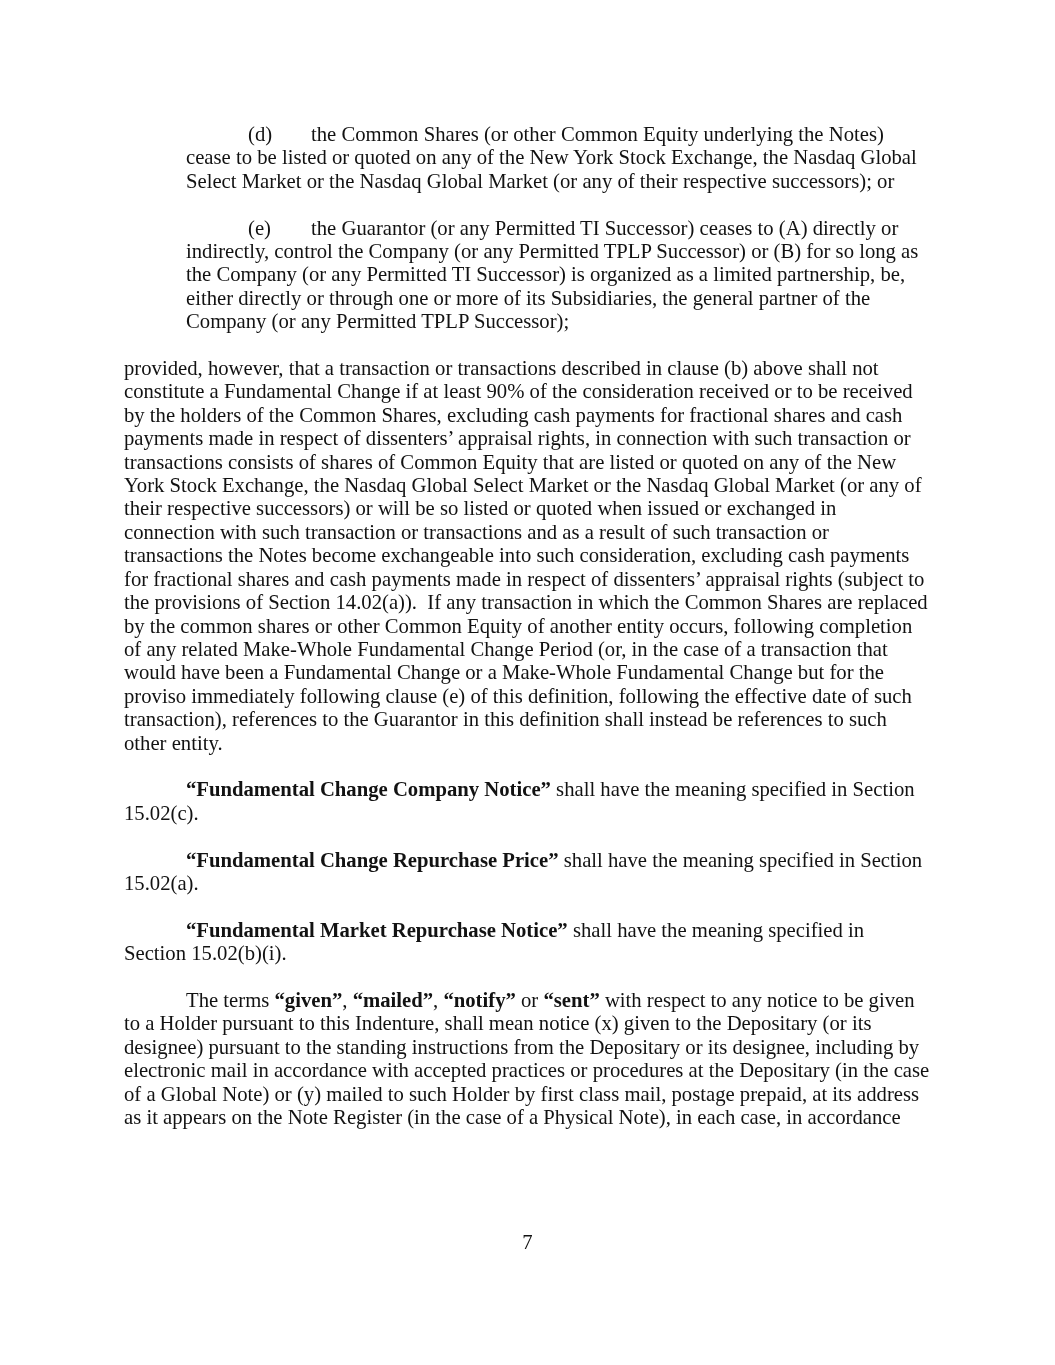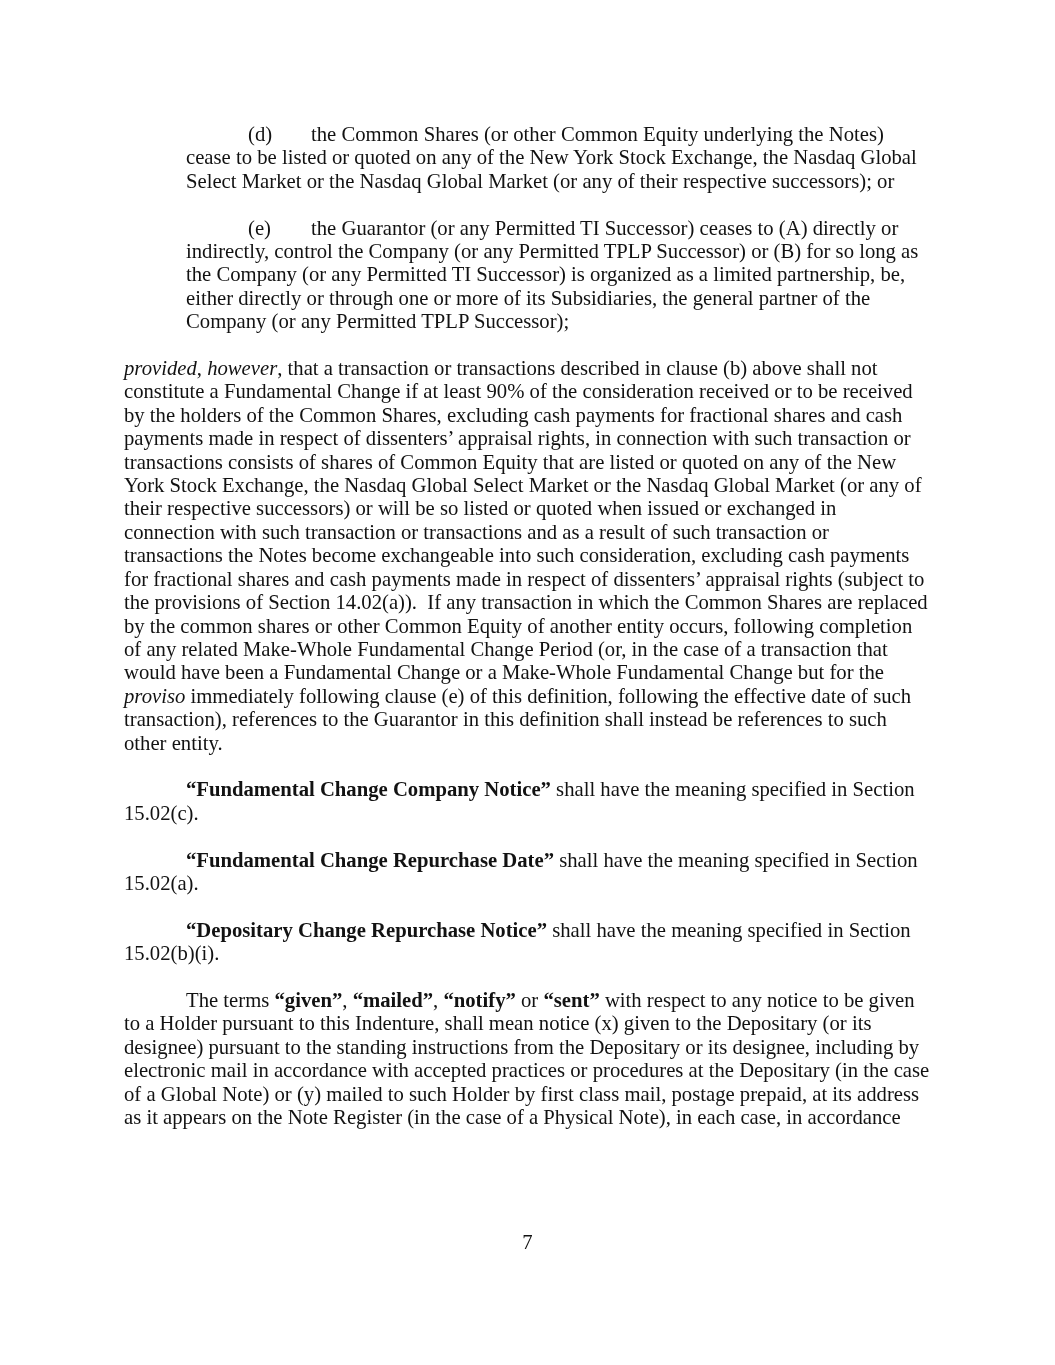--- a/index.html
+++ b/index.html
@@ -33,21 +33,21 @@
   .clause-label {
     display: inline-block;
     width: 63px;
     text-indent: 0;
   }
   
   p.indent-first {
     text-indent: 62px;
   }
   .run-b { font-weight: bold; margin-top: 8px; }
-  .run-i { font-style: italic; }
+  .run-i { }
   .page-number {
     position: absolute;
     top: 1231px;
     left: 0;
     right: 0;
     text-align: center;
     font-size: 20.7px;
     line-height: 23.4px;
   }
 </style>
@@ -57,22 +57,22 @@
 <div class="page">
 
   <p class="para clause"><span class="clause-label">(d)</span><span><span class="run-n">the Common Shares (or other Common Equity underlying the Notes) cease to be listed or quoted on any of the New York Stock Exchange, the Nasdaq Global Select Market or the Nasdaq Global Market (or any of their respective successors); or</span></span></p>
 
   <p class="para clause"><span class="clause-label">(e)</span><span><span class="run-n">the Guarantor (or any Permitted TI Successor) ceases to (A) directly or indirectly, control the Company (or any Permitted TPLP Successor) or (B) for so long as the Company (or any Permitted TI Successor) is organized as a limited partnership, be, either directly or through one or more of its Subsidiaries, the general partner of the Company (or any Permitted TPLP Successor);</span></span></p>
 
   <p class="para"><span class="run-i">provided</span><span class="run-n">, </span><span class="run-i">however</span><span class="run-n">, that a transaction or transactions described in clause (b) above shall not constitute a Fundamental Change if at least 90% of the consideration received or to be received by the holders of the Common Shares, excluding cash payments for fractional shares and cash payments made in respect of dissenters’ appraisal rights, in connection with such transaction or transactions consists of shares of Common Equity that are listed or quoted on any of the New York Stock Exchange, the Nasdaq Global Select Market or the Nasdaq Global Market (or any of their respective successors) or will be so listed or quoted when issued or exchanged in connection with such transaction or transactions and as a result of such transaction or transactions the Notes become exchangeable into such consideration, excluding cash payments for fractional shares and cash payments made in respect of dissenters’ appraisal rights (subject to the provisions of Section 14.02(a)).&nbsp; If any transaction in which the Common Shares are replaced by the common shares or other Common Equity of another entity occurs, following completion of any related Make-Whole Fundamental Change Period (or, in the case of a transaction that would have been a Fundamental Change or a Make-Whole Fundamental Change but for the </span><span class="run-i">proviso</span><span class="run-n"> immediately following clause (e) of this definition, following the effective date of such transaction), references to the Guarantor in this definition shall instead be references to such other entity.</span></p>
 
   <p class="para indent-first"><span class="run-b">“Fundamental Change Company Notice”</span><span class="run-n"> shall have the meaning specified in Section 15.02(c).</span></p>
 
-  <p class="para indent-first"><span class="run-b">“Fundamental Change Repurchase Date”</span><span class="run-n"> shall have the meaning specified in Section 15.02(a).</span></p>
+  <p class="para indent-first"><span class="run-b">“Fundamental Change Repurchase Price”</span><span class="run-n"> shall have the meaning specified in Section 15.02(a).</span></p>
 
-  <p class="para indent-first"><span class="run-b">“Depositary Change Repurchase Notice”</span><span class="run-n"> shall have the meaning specified in Section 15.02(b)(i).</span></p>
+  <p class="para indent-first"><span class="run-b">“Fundamental Market Repurchase Notice”</span><span class="run-n"> shall have the meaning specified in Section 15.02(b)(i).</span></p>
 
 
   <p class="para indent-first"><span class="run-n">The terms </span><span class="run-b">“given”</span><span class="run-n">, </span><span class="run-b">“mailed”</span><span class="run-n">, </span><span class="run-b">“notify”</span><span class="run-n"> or </span><span class="run-b">“sent”</span><span class="run-n"> with respect to any notice to be given to a Holder pursuant to this Indenture, shall mean notice (x) given to the Depositary (or its designee) pursuant to the standing instructions from the Depositary or its designee, including by electronic mail in accordance with accepted practices or procedures at the Depositary (in the case of a Global Note) or (y) mailed to such Holder by first class mail, postage prepaid, at its address as it appears on the Note Register (in the case of a Physical Note), in each case, in accordance</span></p>
 
   <div class="page-number">7</div>
 
 </div>
 
 </body></html>

